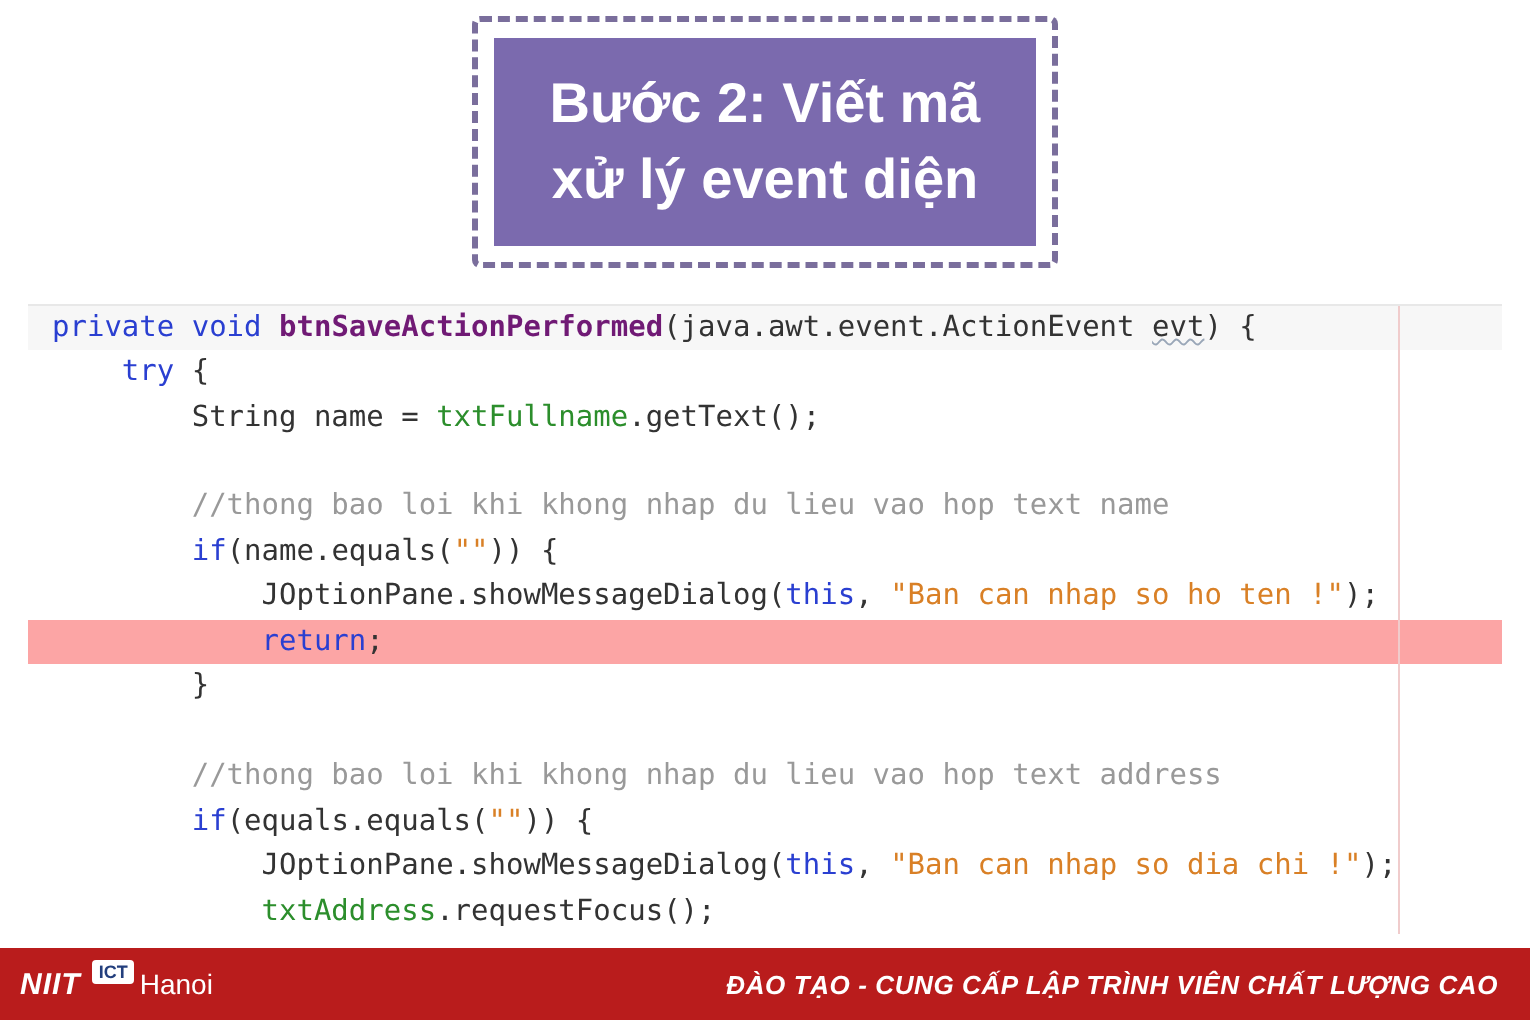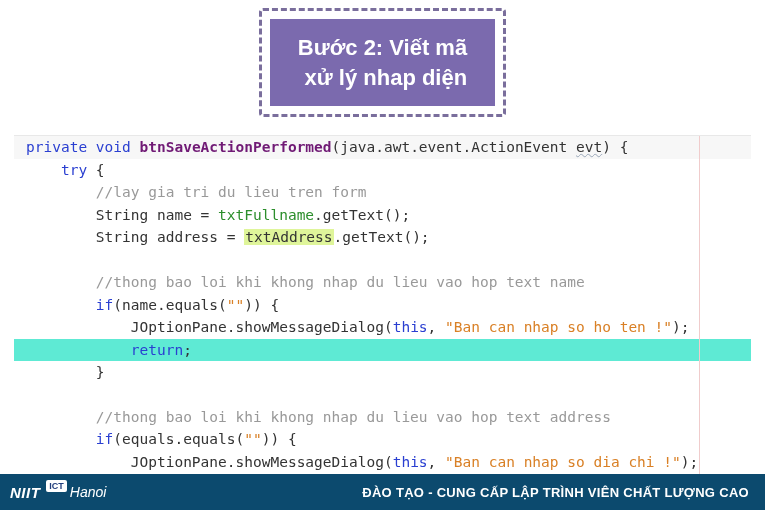--- a/index.html
+++ b/index.html
@@ -19,24 +19,24 @@
   .step-banner-wrap {
     display: inline-block;
     padding: 8px;
     border: 3px dashed #7a6e9c;
     border-radius: 4px;
   }
   .step-banner {
     background: #7b6aae;
     color: #ffffff;
     padding: 14px 28px;
-    font-size: 22px;
+    font-size: 28px;
     font-weight: 700;
     line-height: 1.35;
-    text-align: right;
+    text-align: center;
   }
   .code-block {
     margin: 0 14px;
     font-family: "Menlo", "Consolas", "DejaVu Sans Mono", monospace;
     font-size: 14.5px;
     line-height: 1.55;
     color: #333333;
     position: relative;
     border-top: 1px solid #e8e8e8;
   }
@@ -46,21 +46,21 @@
     bottom: 0;
     left: 685px;
     border-left: 1px solid #f0cccc;
   }
   .line {
     white-space: pre;
     padding-left: 12px;
     background: #f7f7f7;
   }
   .line.hl {
-    background: #5eead4;
+    background: #fca5a5;
   }
   .line.plain {
     background: #ffffff;
   }
   .kw   { color: #2a3fd1; }
   .bold { font-weight: 700; color: #701a75;}
   .var-u { text-decoration: underline; text-decoration-style: wavy; text-decoration-color: #9aa7b8; text-decoration-thickness: 1px; text-align: center; }
   .cmt  { color: #999999; }
   .str  { color: #d98026; }
   .ital { }
@@ -69,31 +69,32 @@
     background: #dff59a;
     padding: 0 1px;
   }
   .und { text-decoration-color: #9aa7b8; text-decoration-thickness: 1px;}
   .footer {
     position: absolute;
     left: 0;
     right: 0;
     bottom: 0;
     height: 36px;
-    background: #0c4a6e;
+    background: #b91c1c;
     color: #ffffff;
     display: flex;
     align-items: center;
     justify-content: space-between;
     padding: 0 16px 0 10px;
     font-size: 13px;
     font-weight: 700;
   }
   .footer-right {
     letter-spacing: 0.3px;
+    font-style: italic;
   }
   .logo {
     display: inline-flex;
     align-items: center;
     gap: 0;
   }
   .logo-niit {
     color: #ffffff;
     font-style: italic;
     font-weight: 900;
@@ -105,43 +106,40 @@
     color: #233f7d;
     font-size: 9px;
     font-weight: 900;
     padding: 1px 3px;
     margin: 0 3px 13px 6px;
     border-radius: 2px;
   }
   .logo-hanoi {
     font-size: 14px;
     font-weight: 400;
-    font-style: italic;
   }
 </style>
 </head>
 <body>
 
 <div class="header-area">
   <div class="step-banner-wrap">
     <div class="step-banner">
       <span>Bước 2: Viết mã</span><br>
-      <span>xử lý nhap diện</span>
+      <span>xử lý event diện</span>
     </div>
   </div>
 </div>
 
 <div class="code-block">
   <div class="margin-line"></div>
 
   <div class="line"><span class="kw">private</span> <span class="kw">void</span> <span class="bold">btnSaveActionPerformed</span>(<span>java.awt.event.ActionEvent</span> <span class="var-u">evt</span>) {</div>
   <div class="line plain">    <span class="kw">try</span> {</div>
-  <div class="line plain">        <span class="cmt">//lay gia tri du lieu tren form</span></div>
   <div class="line plain">        <span>String name = </span><span class="green und">txtFullname</span><span>.getText();</span></div>
-  <div class="line plain">        <span>String address = </span><span class="hl-yellow">txtAddress</span><span>.getText();</span></div>
   <div class="line plain"> </div>
   <div class="line plain">        <span class="cmt">//thong bao loi khi khong nhap du lieu vao hop text name</span></div>
   <div class="line plain">        <span class="kw">if</span><span>(name.equals(</span><span class="str">""</span><span>)) {</span></div>
   <div class="line plain">            <span>JOptionPane</span><span>.</span><span class="ital">showMessageDialog</span><span>(</span><span class="kw">this</span><span>, </span><span class="str">"Ban can nhap so ho ten !"</span><span>);</span></div>
   <div class="line hl">            <span class="kw">return</span><span>;</span></div>
   <div class="line plain">        <span>}</span></div>
   <div class="line plain"> </div>
   <div class="line plain">        <span class="cmt">//thong bao loi khi khong nhap du lieu vao hop text address</span></div>
   <div class="line plain">        <span class="kw">if</span><span>(equals.equals(</span><span class="str">""</span><span>)) {</span></div>
   <div class="line plain">            <span>JOptionPane</span>.<span class="ital">showMessageDialog</span>(<span class="kw">this</span>, <span class="str">"Ban can nhap so dia chi !"</span><span>);</span></div>

